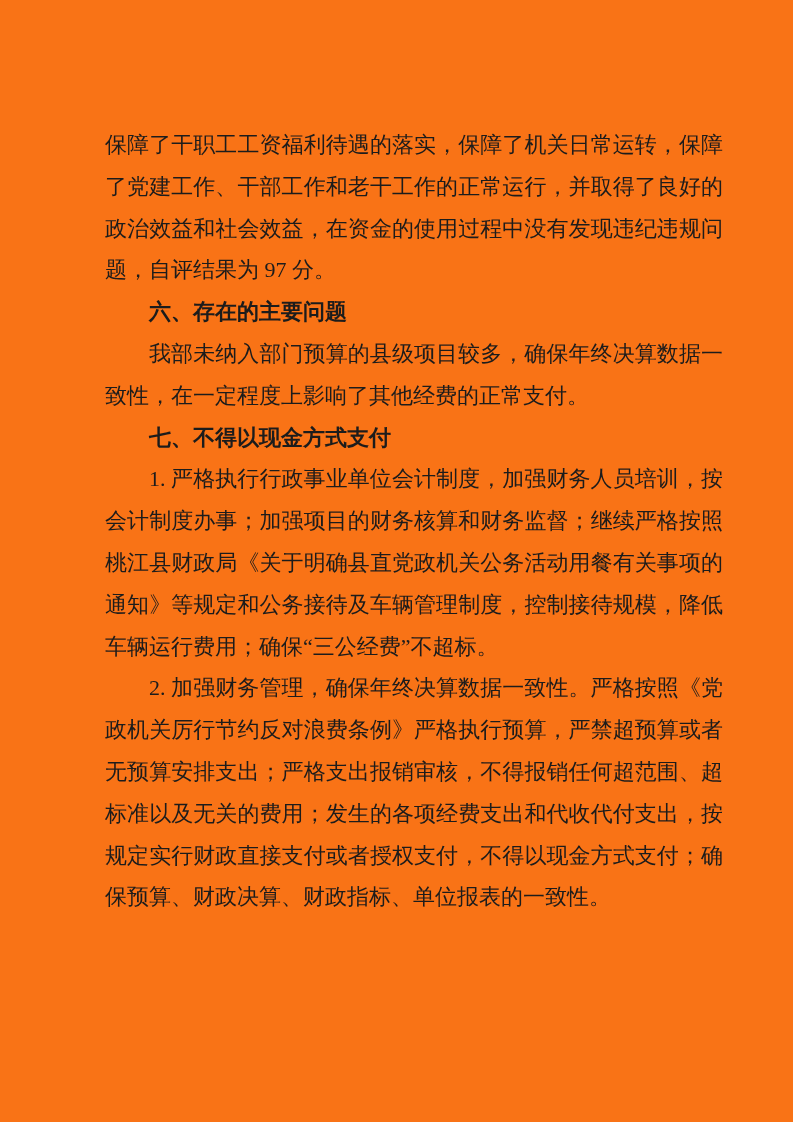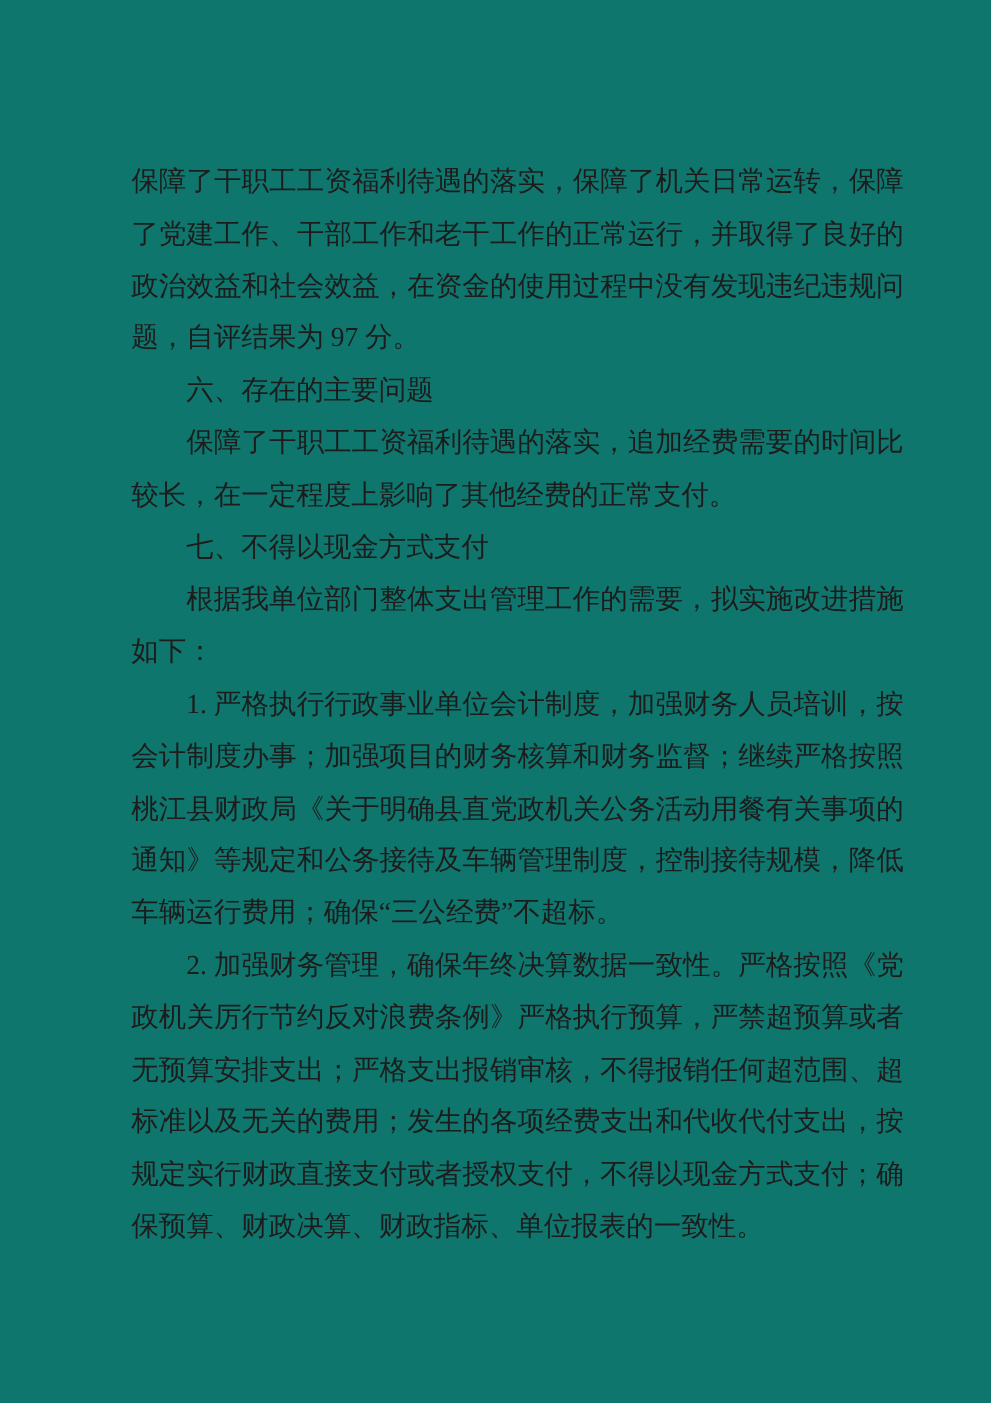--- a/index.html
+++ b/index.html
@@ -4,21 +4,21 @@
 <style>
   html, body {
     margin: 0;
     padding: 0;
     background: #ffffff;
   }
   .page {
     position: relative;
     width: 793px;
     height: 1122px;
-    background: #0f766e;
+    background: #f97316;
     overflow: hidden;
   }
   .content {
     position: absolute;
     left: 105px;
     top: 124px;
     width: 618px;
     font-family: "Liberation Serif", "DejaVu Serif", serif;
     font-size: 22px;
     line-height: 41.8px;
@@ -30,31 +30,30 @@
     padding: 0;
   }
   .para-indent {
     text-indent: 2em;
   }
   .para-noindent {
     text-indent: 0;
   }
   .section-heading {
     font-family: "Liberation Sans", "DejaVu Sans", sans-serif;
-    font-weight: normal;
+    font-weight: bold;
     text-indent: 2em;
     text-align: left;
   }
 </style>
 </head>
 <body>
 
 <div class="page">
   <div class="content">
     <p class="para-noindent">保障了干职工工资福利待遇的落实，保障了机关日常运转，保障了党建工作、干部工作和老干工作的正常运行，并取得了良好的政治效益和社会效益，在资金的使用过程中没有发现违纪违规问题，自评结果为 97 分。</p>
     <p class="section-heading">六、存在的主要问题</p>
-    <p class="para-indent">保障了干职工工资福利待遇的落实，追加经费需要的时间比较长，在一定程度上影响了其他经费的正常支付。</p>
+    <p class="para-indent">我部未纳入部门预算的县级项目较多，确保年终决算数据一致性，在一定程度上影响了其他经费的正常支付。</p>
     <p class="section-heading">七、不得以现金方式支付</p>
-    <p class="para-indent">根据我单位部门整体支出管理工作的需要，拟实施改进措施如下：</p>
     <p class="para-indent">1. 严格执行行政事业单位会计制度，加强财务人员培训，按会计制度办事；加强项目的财务核算和财务监督；继续严格按照桃江县财政局《关于明确县直党政机关公务活动用餐有关事项的通知》等规定和公务接待及车辆管理制度，控制接待规模，降低车辆运行费用；确保“三公经费”不超标。</p>
     <p class="para-indent">2. 加强财务管理，确保年终决算数据一致性。严格按照《党政机关厉行节约反对浪费条例》严格执行预算，严禁超预算或者无预算安排支出；严格支出报销审核，不得报销任何超范围、超标准以及无关的费用；发生的各项经费支出和代收代付支出，按规定实行财政直接支付或者授权支付，不得以现金方式支付；确保预算、财政决算、财政指标、单位报表的一致性。</p>
   </div>
 </div>
 
 </body></html>

